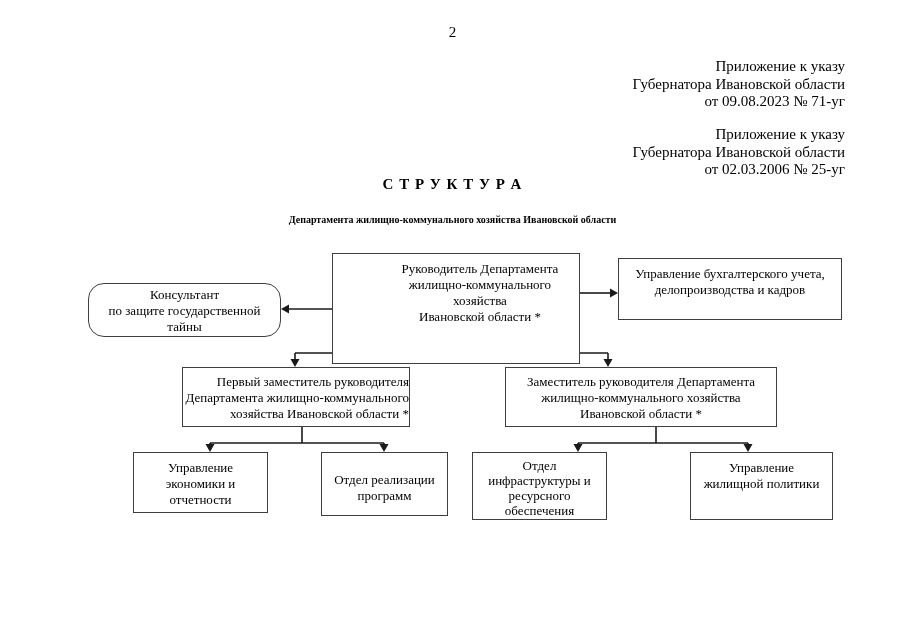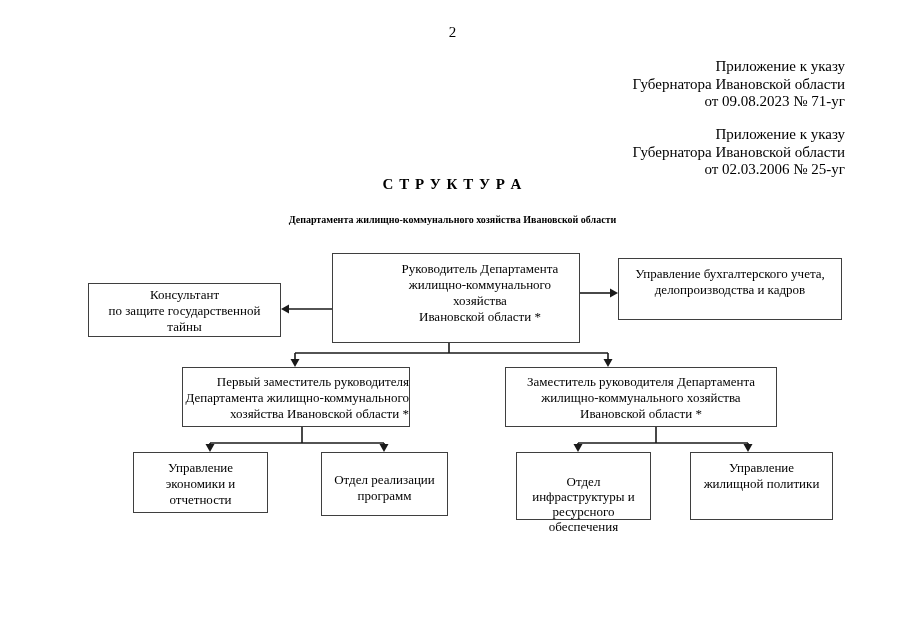--- a/index.html
+++ b/index.html
@@ -51,28 +51,28 @@
     font-size: 13px;
     line-height: 16px;
   }
   .org-box .ln { display: block; }
   .connectors {
     position: absolute;
     top: 0; left: 0;
     pointer-events: none;
   }
   
-  .box-head          { left: 332px; top: 253px; width: 248px; height: 90px; padding-top: 7px; padding-left: 48px; }
-  .box-consultant    { left:  88px; top: 283px; width: 193px; height: 54px; padding-top: 3px; }
+  .box-head          { left: 332px; top: 253px; width: 248px; height: 111px; padding-top: 7px; padding-left: 48px; }
+  .box-consultant    { left:  88px; top: 283px; width: 193px; height: 54px; padding-top: 3px; border-radius: 16px; }
   .box-accounting    { left: 618px; top: 258px; width: 224px; height: 62px; padding-top: 7px; }
   .box-first-deputy  { left: 182px; top: 367px; width: 228px; height: 60px; padding-top: 6px; text-align: right; }
   .box-deputy        { left: 505px; top: 367px; width: 272px; height: 60px; padding-top: 6px; }
   .box-economics     { left: 133px; top: 452px; width: 135px; height: 61px; padding-top: 7px; }
   .box-programs      { left: 321px; top: 452px; width: 127px; height: 64px; padding-top: 19px; }
-  .box-infrastructure{ left: 516px; top: 452px; width: 135px; height: 68px; padding-top: 21px; line-height: 15px; }
+  .box-infrastructure{ left: 472px; top: 452px; width: 135px; height: 68px; padding-top: 5px; line-height: 15px; }
   .box-housing       { left: 690px; top: 452px; width: 143px; height: 68px; padding-top: 7px; }
 </style>
 </head>
 <body>
 
 <div class="page">
 
   <div class="page-number">2</div>
 
   <div class="appendix appendix-1">

